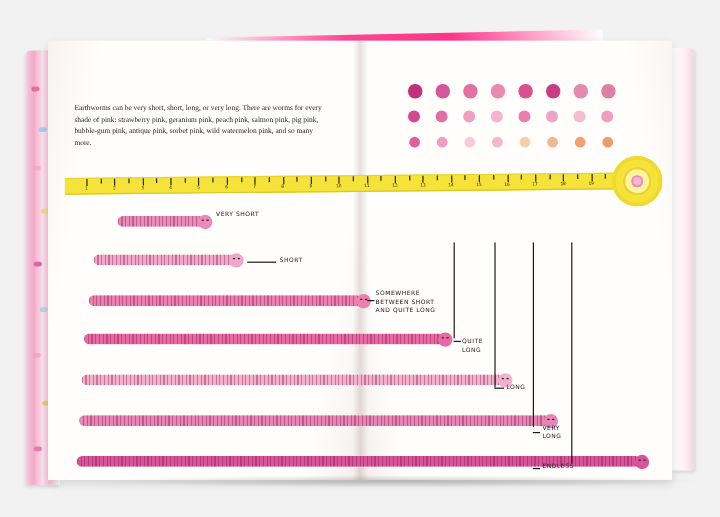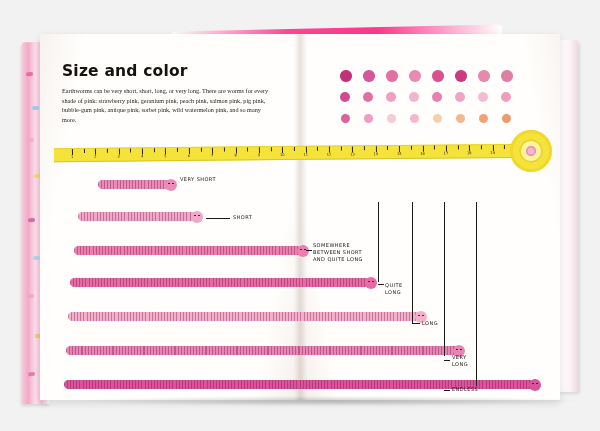--- a/index.html
+++ b/index.html
@@ -250,21 +250,20 @@
       <div class="fleck" style="left:13px; top:292px; background:#efc34f;"></div>
       <div class="fleck" style="left:6px;  top:330px; background:#e06ba0;"></div>
     </div>
     <div class="edge-right"></div>
 
     <div class="spread">
       <div class="page left"></div>
       <div class="page right"></div>
       <div class="gutter"></div>
 
-      <div class="title">Size and color</div>
       <div class="blurb">Earthworms can be very short, short, long, or very long. There are worms for every shade of pink: strawberry pink, geranium pink, peach pink, salmon pink, pig pink, bubble-gum pink, antique pink, sorbet pink, wild watermelon pink, and so many more.</div>
 
       <div class="dots" id="dot-grid">
           <div class="dot" style="width: 11.5px; height: 11.5px; left: 0px; top: 0.25px; background: rgb(194, 48, 122);"></div>
           <div class="dot" style="width: 11.5px; height: 11.5px; left: 23px; top: 0.25px; background: rgb(214, 86, 154);"></div>
           <div class="dot" style="width: 11.5px; height: 11.5px; left: 46px; top: 0.25px; background: rgb(226, 113, 159);"></div>
           <div class="dot" style="width: 11.5px; height: 11.5px; left: 69px; top: 0.25px; background: rgb(233, 139, 176);"></div>
           <div class="dot" style="width: 11.5px; height: 11.5px; left: 92px; top: 0.25px; background: rgb(217, 79, 143);"></div>
           <div class="dot" style="width: 11.5px; height: 11.5px; left: 115px; top: 0.25px; background: rgb(201, 59, 131);"></div>
           <div class="dot" style="width: 11.5px; height: 11.5px; left: 138px; top: 0.25px; background: rgb(229, 138, 174);"></div>

